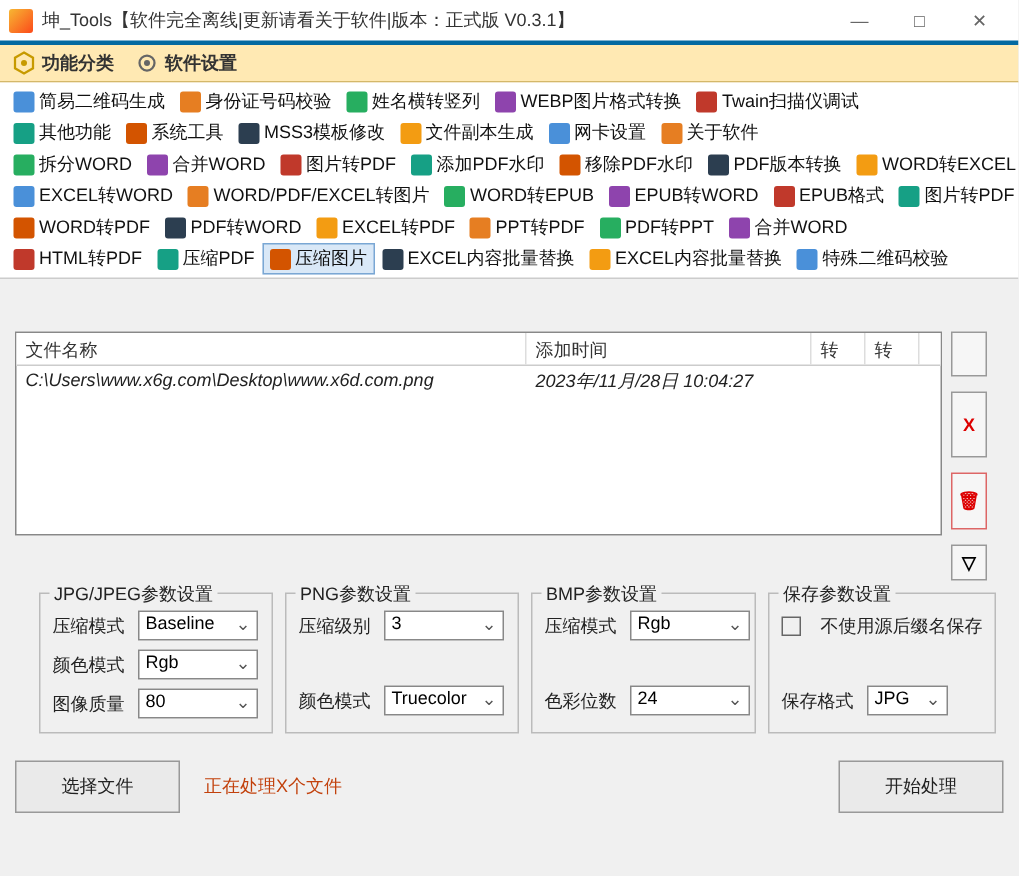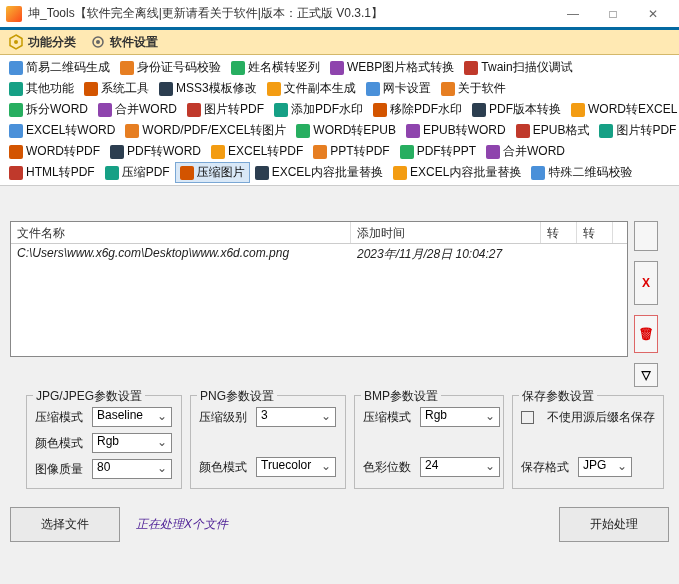--- a/index.html
+++ b/index.html
@@ -31,21 +31,21 @@
 .params { display: flex; gap: 8px; margin-top: 8px; padding-left: 16px; }
 .param-group { border: 1px solid #bbb; padding: 6px 8px 8px; position: relative; background: #f0f0f0; }
 .param-group .legend { position: absolute; top: -8px; left: 6px; background: #f0f0f0; padding: 0 3px; color: #222; }
 .param-row { display: flex; align-items: center; gap: 9px; margin-top: 4px; height: 22px; }
 .param-row label { color: #222; white-space: nowrap; }
 .param-row select, .param-row .sel { height: 20px; border: 1px solid #888; background: #fff; padding: 0 18px 0 4px; appearance: none; position: relative; min-width: 80px; }
 .sel::after { content: "⌄"; position: absolute; right: 4px; top: 1px; color: #555; }
 .checkbox { width: 13px; height: 13px; border: 1px solid #666; display: inline-block; margin-right: 4px; }
 .bottom-btns { display: flex; align-items: center; margin-top: 18px; gap: 16px; }
 .btn { padding: 8px 30px; border: 1px solid #999; background: #eaeaea; color: #222; }
-.processing { color: #4c1d95; font-style: italic; }
+.processing { color: #c2410c; }
 .toprow-flex { display: flex; align-items: flex-start; }
 </style>
 </head>
 <body>
 
 <div class="titlebar">
   <div class="app-icon"></div>
   <div class="title-text">坤_Tools【软件完全离线|更新请看关于软件|版本：正式版 V0.3.1】</div>
   <div class="win-btn">—</div>
   <div class="win-btn">□</div>

